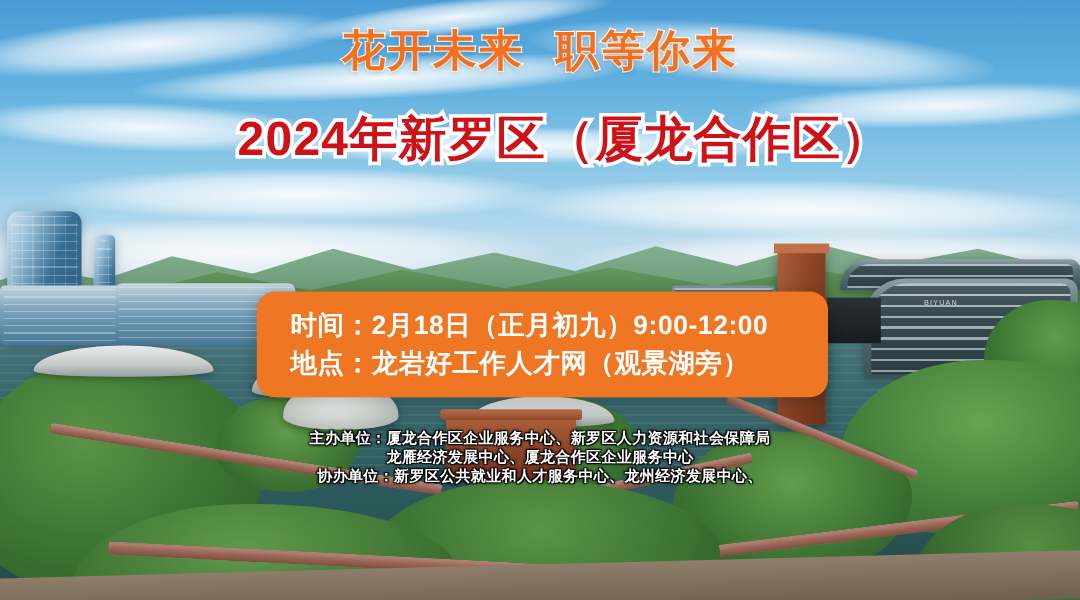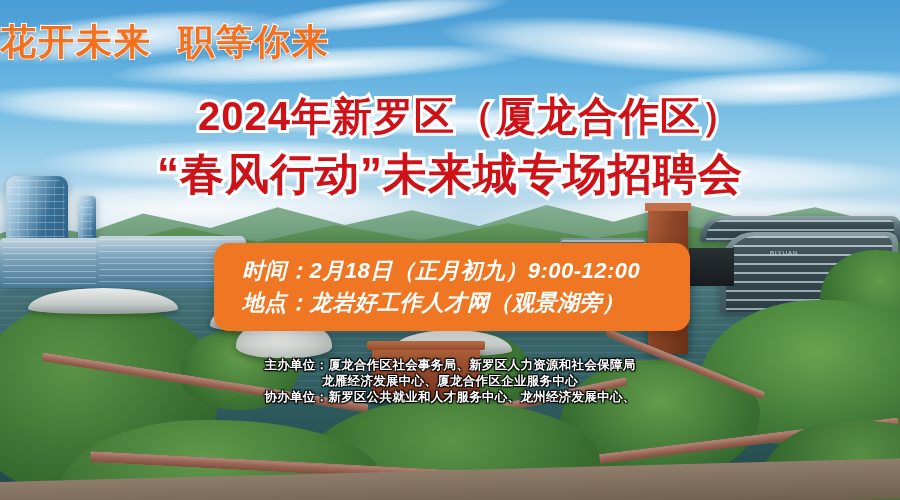--- a/index.html
+++ b/index.html
@@ -208,21 +208,21 @@
     position:absolute; inset:0;
     background:linear-gradient(180deg, rgba(255,250,235,.05) 0%, rgba(0,0,0,0) 35%, rgba(0,0,0,.10) 100%);
     pointer-events:none;
   }
 
   
   .content { position:absolute; inset:0; }
 
   .headline {
     position:absolute; left:0; right:0; top:24px;
-    text-align:left;
+    text-align:center;
     font-size:36px; font-weight:bold; line-height:1;
     color:#f4701c;
     letter-spacing:2px;
     -webkit-text-stroke:2px #ffffff;
     paint-order:stroke fill;
     text-shadow:0 2px 4px rgba(0,0,0,.18);
   }
   .headline .gap { display:inline-block; width:26px; }
 
   .title1, .title2 {
@@ -237,21 +237,20 @@
   .title1 { top:96px; font-size:40px;padding-left:40px; }
   .title2 { top:152px; font-size:44px; }
 
   .infobox {
     position:absolute; left:214px; top:243px;
     width:476px; height:88px;
     background:#ef7622;
     border-radius:15px;
     box-shadow:0 3px 12px rgba(0,0,0,.22);
     padding:12px 0 0 28px;
-    font-style:italic;
   }
   .infoline {
     color:#ffffff; font-weight:bold; font-size:22px;
     line-height:32px; letter-spacing:.5px;
     white-space:nowrap;
   }
 
   .credits {
     position:absolute; left:0; right:0; top:357px;
     text-align:center;
@@ -356,27 +355,26 @@
     <div class="grade"></div>
   </div>
 
   <div class="content">
 
     <div class="headline">
       <span>花开未来</span><span class="gap"></span><span>职等你来</span>
     </div>
 
     <div class="title1">2024年新罗区（厦龙合作区）</div>
-    <div class="title2">“春风行动”未来城专场招聘会</div>
 
     <div class="infobox">
       <div class="infoline">时间：2月18日（正月初九）9:00-12:00</div>
       <div class="infoline">地点：龙岩好工作人才网（观景湖旁）</div>
     </div>
 
     <div class="credits">
-      <div class="credit-line">主办单位：厦龙合作区社会事务局、新罗区人力资源和社会保障局</div>
+      <div class="credit-line">主办单位：厦龙合作区企业服务中心、新罗区人力资源和社会保障局</div>
       <div class="credit-line">龙雁经济发展中心、厦龙合作区企业服务中心</div>
       <div class="credit-line">协办单位：新罗区公共就业和人才服务中心、龙州经济发展中心、</div>
     </div>
 
   </div>
 </div>
 
 </body></html>

